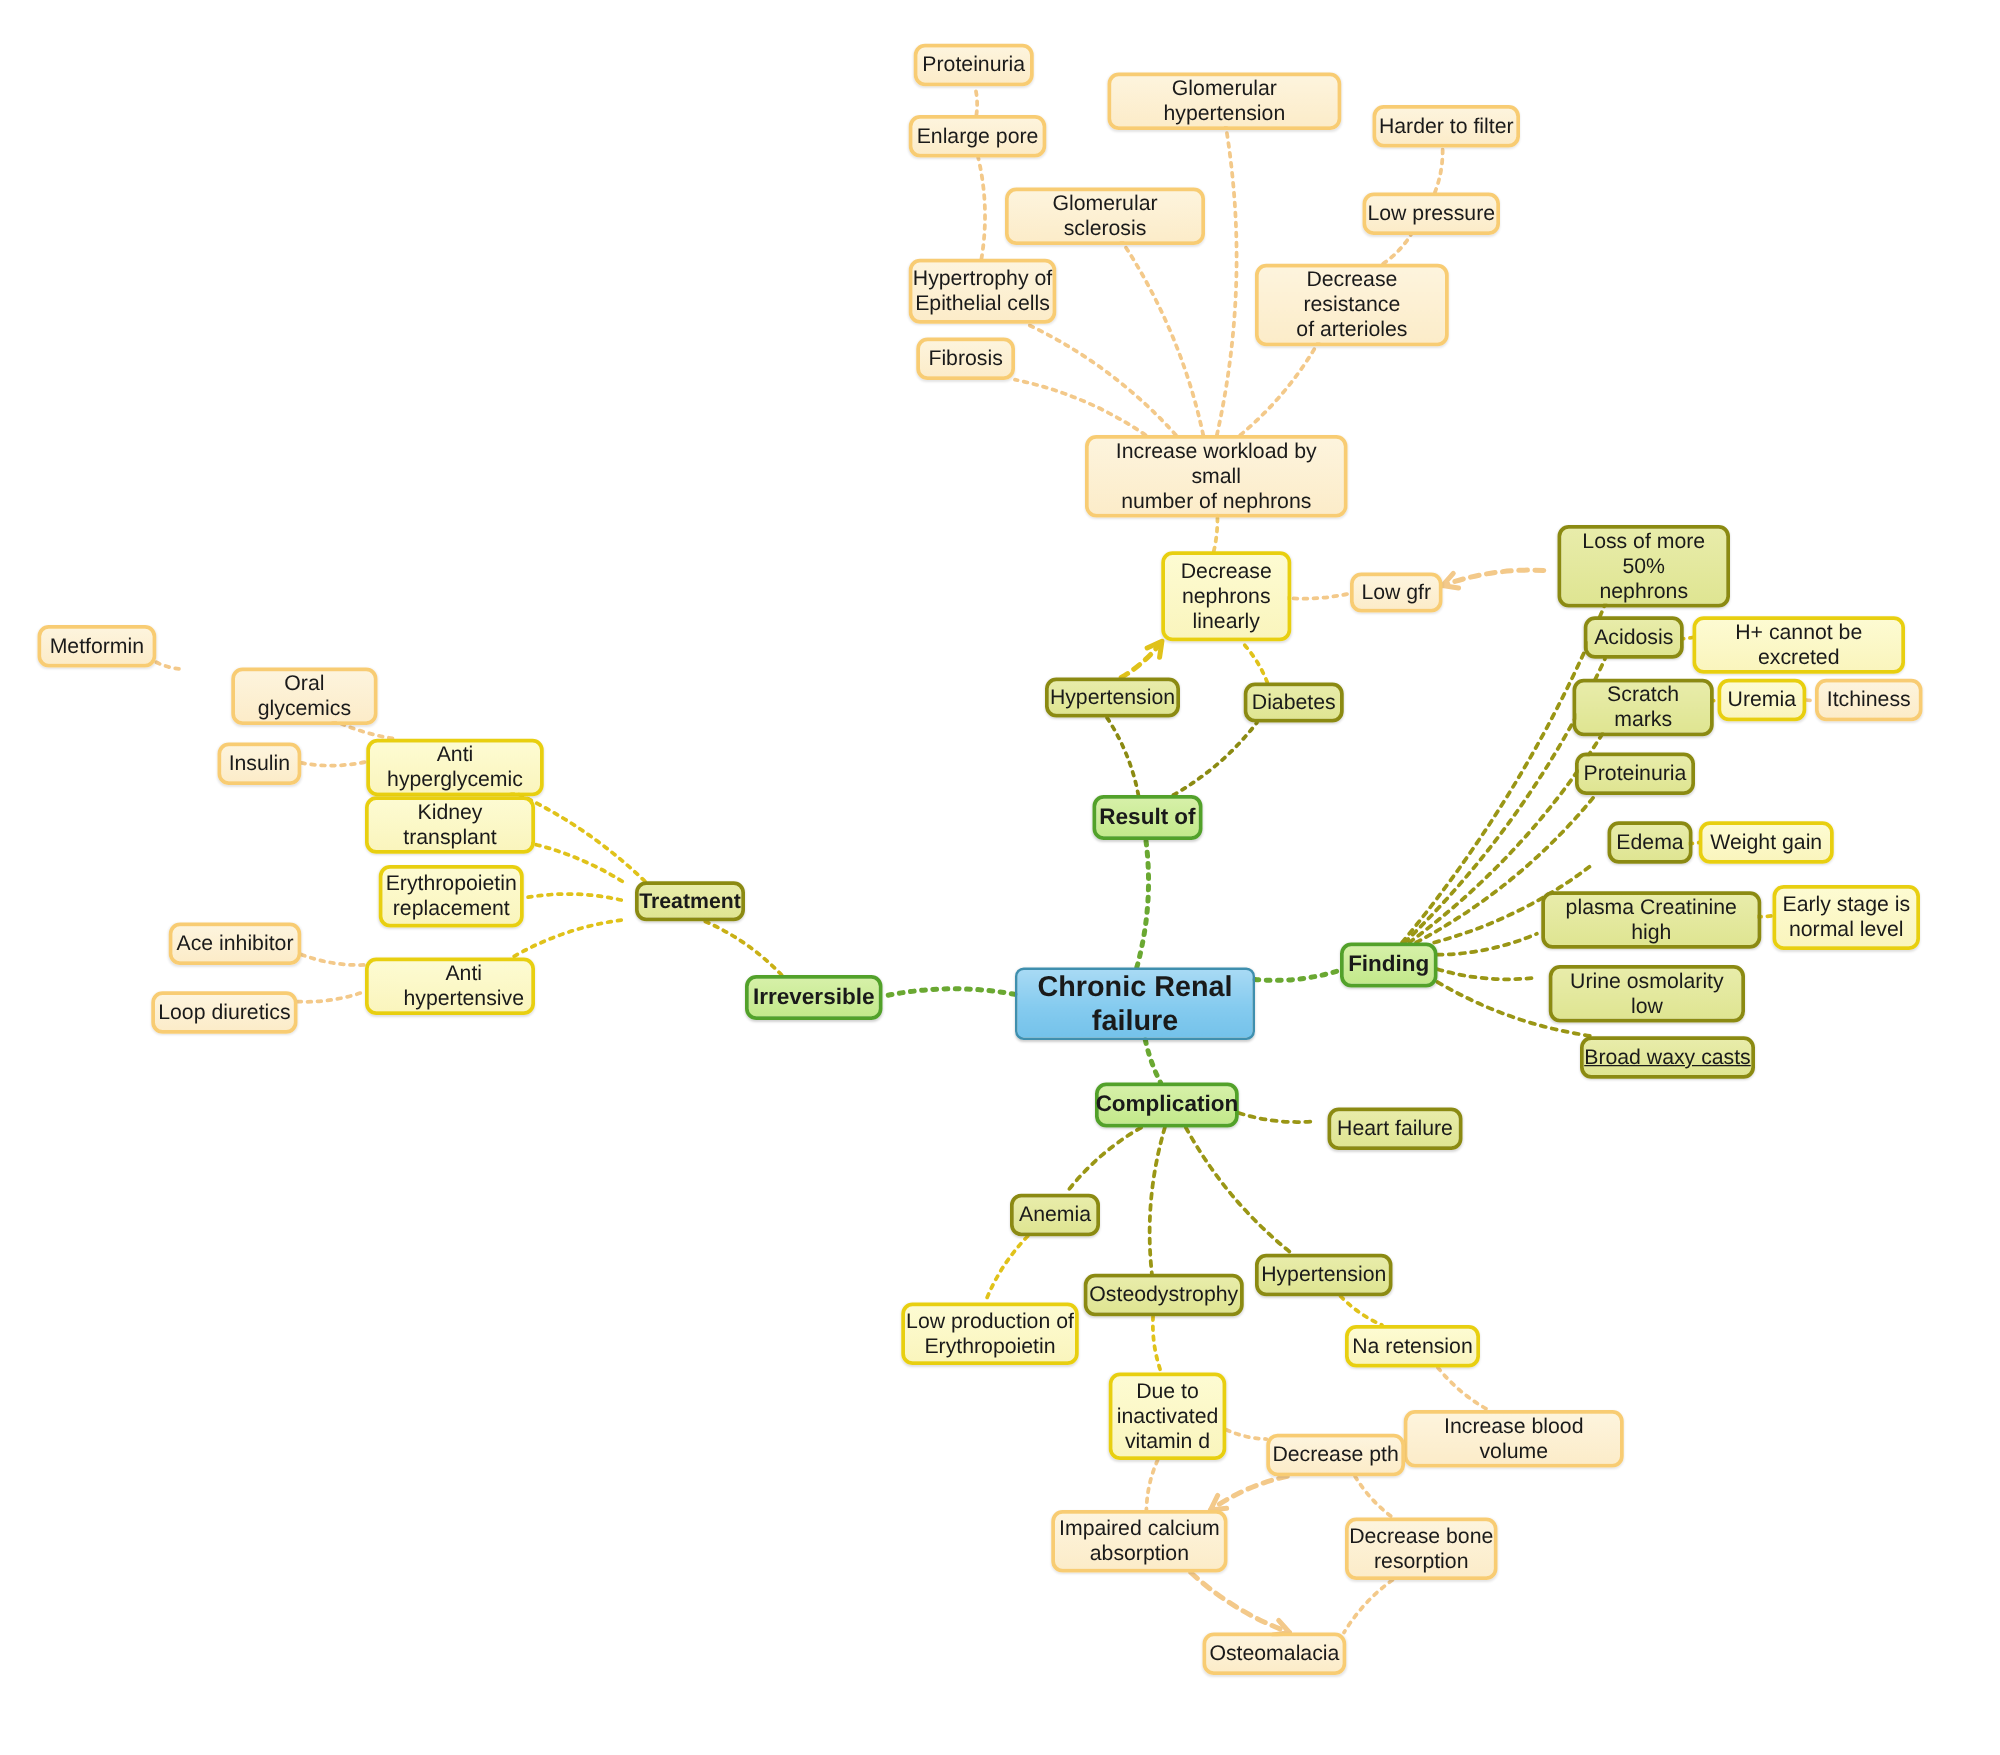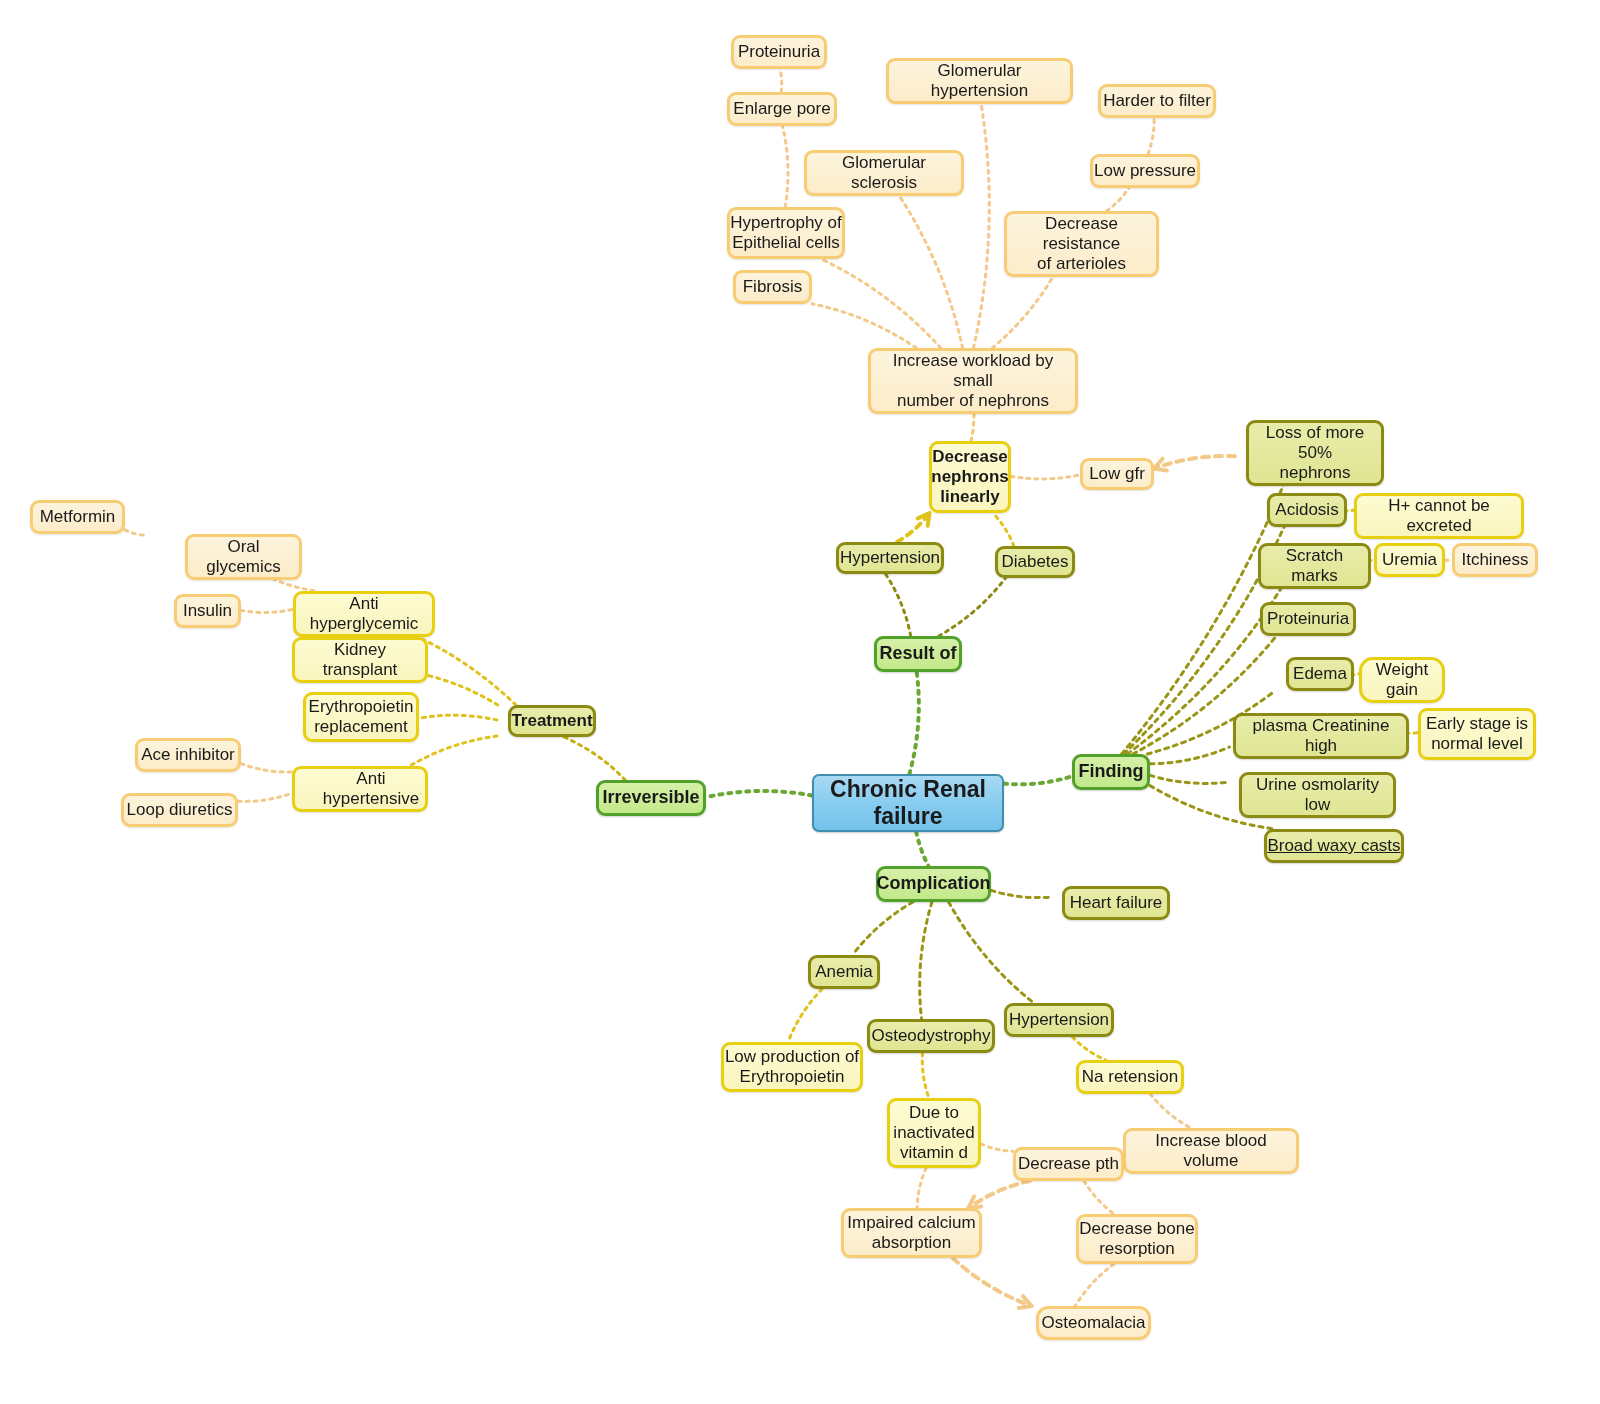--- a/index.html
+++ b/index.html
@@ -99,21 +99,21 @@
       <path d="M 238 801.2493074792244 Q 265.807756232687 802.6105263157895 292 793.1717451523546" fill="none" stroke="#f3c98a" stroke-width="3" stroke-linecap="round" stroke-dasharray="3 5"></path>
     </svg>
 <div class="node lv-root" style="left: 812px; top: 774px; width: 192px; min-height: 40px;"><span>Chronic Renal failure</span></div>
     <div class="node lv-green" style="left: 874px; top: 636px; width: 88px; min-height: 36px;"><span>Result of</span></div>
     <div class="node lv-green" style="left: 1072px; top: 754px; width: 78px; min-height: 36px;"><span>Finding</span></div>
     <div class="node lv-green" style="left: 876px; top: 866px; width: 115px; min-height: 36px;"><span>Complication</span></div>
     <div class="node lv-green" style="left: 596px; top: 780px; width: 110px; min-height: 36px;"><span>Irreversible</span></div>
     <div class="node lv-olive bold" style="left: 497px; top: 705px; width: 88px; min-height: 32px;"><span>Treatment</span></div>
     <div class="node lv-olive" style="left: 825px; top: 542px; width: 108px; min-height: 32px;"><span>Hypertension</span></div>
     <div class="node lv-olive" style="left: 984px; top: 546px; width: 80px; min-height: 32px;"><span>Diabetes</span></div>
-    <div class="node lv-yellow" style="left: 929px; top: 441px; width: 82px; min-height: 72px; font-weight: bold;"><span>Decrease
+    <div class="node lv-yellow" style="left: 929px; top: 441px; width: 104px; min-height: 72px;"><span>Decrease
 nephrons
 linearly</span></div>
     <div class="node lv-cream" style="left: 1080px; top: 458px; width: 74px; min-height: 32px;"><span>Low gfr</span></div>
     <div class="node lv-cream" style="left: 868px; top: 348px; width: 210px; min-height: 48px;"><span>Increase workload by small
 number of nephrons</span></div>
     <div class="node lv-cream" style="left: 731px; top: 35px; width: 96px; min-height: 34px;"><span>Proteinuria</span></div>
     <div class="node lv-cream" style="left: 727px; top: 92px; width: 110px; min-height: 34px;"><span>Enlarge pore</span></div>
     <div class="node lv-cream" style="left: 804px; top: 150px; width: 160px; min-height: 34px;"><span>Glomerular sclerosis</span></div>
     <div class="node lv-cream" style="left: 727px; top: 207px; width: 118px; min-height: 52px;"><span>Hypertrophy of
 Epithelial cells</span></div>
@@ -125,21 +125,21 @@
 of arterioles</span></div>
     <div class="node lv-olive" style="left: 1235px; top: 420px; width: 138px; min-height: 52px;"><span>Loss of more 50%
 nephrons</span></div>
     <div class="node lv-olive" style="left: 1256px; top: 493px; width: 80px; min-height: 34px;"><span>Acidosis</span></div>
     <div class="node lv-yellow" style="left: 1354px; top: 493px; width: 170px; min-height: 34px;"><span>H+ cannot be excreted</span></div>
     <div class="node lv-olive" style="left: 1247px; top: 543px; width: 113px; min-height: 34px;"><span>Scratch marks</span></div>
     <div class="node lv-yellow" style="left: 1374px; top: 543px; width: 71px; min-height: 34px;"><span>Uremia</span></div>
     <div class="node lv-cream" style="left: 1452px; top: 543px; width: 86px; min-height: 34px;"><span>Itchiness</span></div>
     <div class="node lv-olive" style="left: 1249px; top: 602px; width: 96px; min-height: 34px;"><span>Proteinuria</span></div>
     <div class="node lv-olive" style="left: 1275px; top: 657px; width: 68px; min-height: 34px;"><span>Edema</span></div>
-    <div class="node lv-yellow" style="left: 1359px; top: 657px; width: 86px; min-height: 34px; border-radius: 14px;"><span>Weight gain</span></div>
+    <div class="node lv-yellow" style="left: 1359px; top: 657px; width: 108px; min-height: 34px;"><span>Weight gain</span></div>
     <div class="node lv-olive" style="left: 1222px; top: 713px; width: 176px; min-height: 34px;"><span>plasma Creatinine high</span></div>
     <div class="node lv-yellow" style="left: 1418px; top: 708px; width: 118px; min-height: 52px;"><span>Early stage is
 normal level</span></div>
     <div class="node lv-olive" style="left: 1228px; top: 772px; width: 157px; min-height: 34px;"><span>Urine osmolarity low</span></div>
     <div class="node lv-olive" style="left: 1253px; top: 829px; width: 140px; min-height: 34px; text-decoration: underline;"><span>Broad waxy casts</span></div>
     <div class="node lv-olive" style="left: 1051px; top: 886px; width: 108px; min-height: 34px;"><span>Heart failure</span></div>
     <div class="node lv-olive" style="left: 797px; top: 955px; width: 72px; min-height: 34px;"><span>Anemia</span></div>
     <div class="node lv-yellow" style="left: 701px; top: 1042px; width: 142px; min-height: 50px; margin-left: 20px;"><span>Low production of
 Erythropoietin</span></div>
     <div class="node lv-olive" style="left: 856px; top: 1019px; width: 128px; min-height: 34px;"><span>Osteodystrophy</span></div>
@@ -147,21 +147,21 @@
     <div class="node lv-yellow" style="left: 1076px; top: 1060px; width: 108px; min-height: 34px;"><span>Na retension</span></div>
     <div class="node lv-cream" style="left: 1123px; top: 1128px; width: 176px; min-height: 34px;"><span>Increase blood volume</span></div>
     <div class="node lv-yellow" style="left: 887px; top: 1098px; width: 94px; min-height: 70px;"><span>Due to
 inactivated
 vitamin d</span></div>
     <div class="node lv-cream" style="left: 1013px; top: 1147px; width: 111px; min-height: 34px;"><span>Decrease pth</span></div>
     <div class="node lv-cream" style="left: 841px; top: 1208px; width: 141px; min-height: 50px;"><span>Impaired calcium
 absorption</span></div>
     <div class="node lv-cream" style="left: 1076px; top: 1214px; width: 122px; min-height: 50px;"><span>Decrease bone
 resorption</span></div>
-    <div class="node lv-cream" style="left: 1036px; top: 1306px; width: 115px; min-height: 34px; border-radius: 12px;"><span>Osteomalacia</span></div>
+    <div class="node lv-cream" style="left: 962px; top: 1306px; width: 115px; min-height: 34px;"><span>Osteomalacia</span></div>
     <div class="node lv-yellow" style="left: 293px; top: 591px; width: 142px; min-height: 34px;"><span>Anti hyperglycemic</span></div>
     <div class="node lv-yellow" style="left: 292px; top: 637px; width: 136px; min-height: 34px;"><span>Kidney transplant</span></div>
     <div class="node lv-yellow" style="left: 303px; top: 692px; width: 116px; min-height: 50px;"><span>Erythropoietin
 replacement</span></div>
     <div class="node lv-yellow" style="left: 292px; top: 766px; width: 136px; min-height: 34px; padding-left: 22px;"><span>Anti hypertensive</span></div>
     <div class="node lv-cream" style="left: 30px; top: 500px; width: 95px; min-height: 34px;"><span>Metformin</span></div>
     <div class="node lv-cream" style="left: 145px; top: 534px; width: 117px; min-height: 34px; margin-left: 40px;"><span>Oral glycemics</span></div>
     <div class="node lv-cream" style="left: 174px; top: 594px; width: 67px; min-height: 34px;"><span>Insulin</span></div>
     <div class="node lv-cream" style="left: 135px; top: 738px; width: 106px; min-height: 34px;"><span>Ace inhibitor</span></div>
     <div class="node lv-cream" style="left: 121px; top: 793px; width: 117px; min-height: 34px;"><span>Loop diuretics</span></div>

